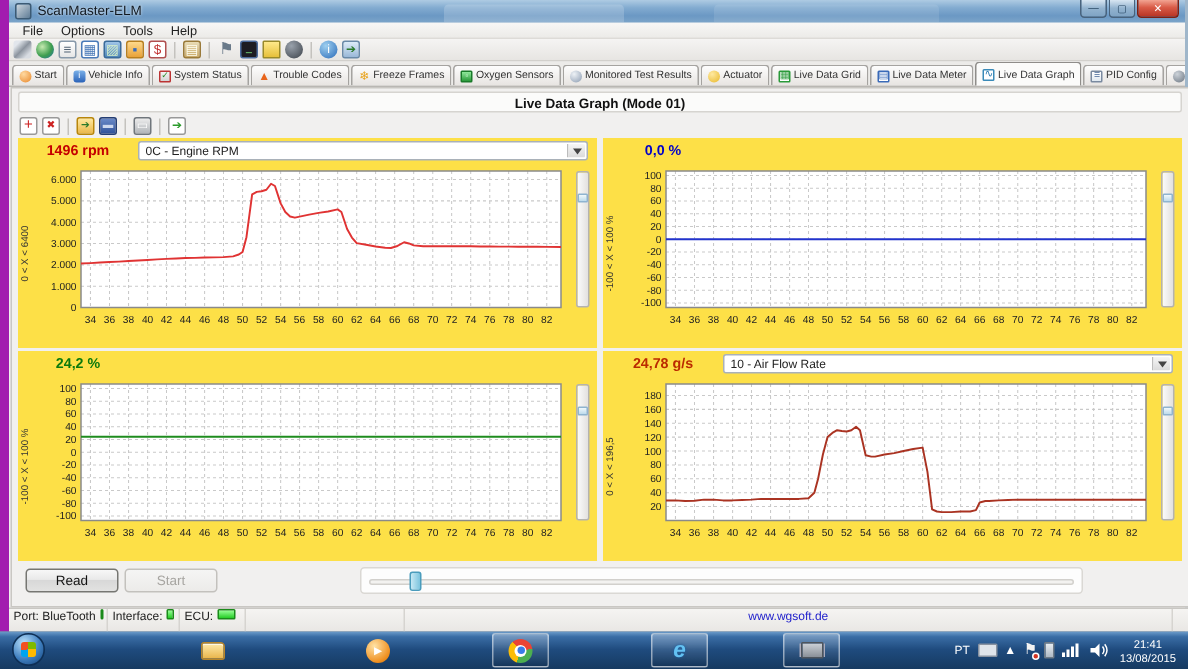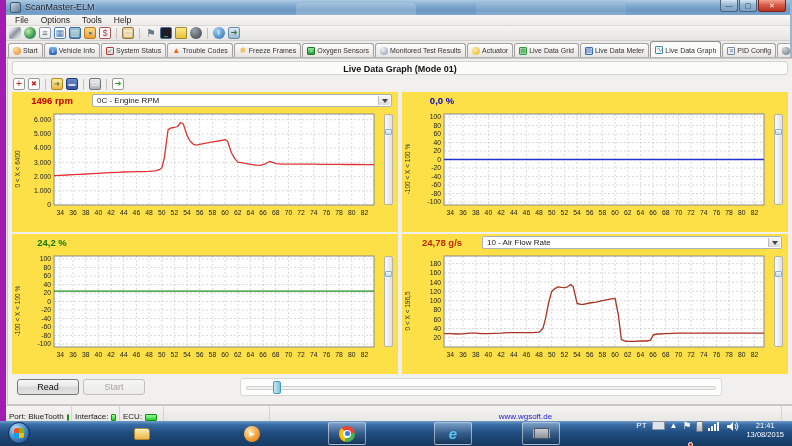--- a/index.html
+++ b/index.html
@@ -84,21 +84,21 @@
     border:1px solid #dad8d4; border-radius:3px; }
   #trackbar .groove { position:absolute; left:5px; right:5px; top:7px; height:4px; background:#f3f2f0;
     border:1px solid #d2d0cc; border-radius:2px; }
   #trackbar .thumb { position:absolute; left:32px; top:2px; width:8px; height:13px;
     background:linear-gradient(90deg,#c6e8f4,#7cc4de); border:1px solid #4a9cbc; border-radius:2px; }
 
   
   #statusbar { position:absolute; top:405px; left:0; width:788px; height:16px;
     background:linear-gradient(#f5f4f2,#e9e7e4); border-top:1px solid #c9c7c3; display:flex;
     align-items:center; font-size:8px; color:#222; }
-  .sb-panel { height:100%; display:flex; align-items:flex-end; padding:0 3px; border-right:1px solid #d6d4d0; }
+  .sb-panel { height:100%; display:flex; align-items:flex-start; padding:0 3px; border-right:1px solid #d6d4d0; }
   .led { width:12px; height:7px; margin-left:3px; border:1px solid #1a8a1a; border-radius:1px;
     background:linear-gradient(#96ff96,#27cd27); }
   #sb-link-panel { flex:1; justify-content:center; }
   #sb-link { color:#2121cc; font-weight:normal; }
 
   
   #taskbar { position:absolute; top:421px; left:0; width:792px; height:25px;
     background:linear-gradient(180deg,#6d9dcb 0%,#3a6da5 14%,#1f4b7e 48%,#163a61 100%); }
   #start-orb { position:absolute; left:8px; top:1px; width:22px; height:22px; border-radius:50%;
     background:radial-gradient(circle at 35% 28%,#b9e0fb,#3f7fc0 55%,#123f75); border:1px solid #0e2f55;
@@ -117,21 +117,21 @@
     background:conic-gradient(from -40deg,#ea4335 0 33%,#4caf50 0 66%,#fbbc05 0 100%); }
   .chrome-ico i { position:absolute; left:4px; top:4px; width:8px; height:8px; border-radius:50%;
     background:#fff; }
   .chrome-ico b { position:absolute; left:5.5px; top:5.5px; width:5px; height:5px; border-radius:50%;
     background:#3a7ce8; }
   .ie-ico { font-size:15px; font-style:italic; font-weight:bold; color:#63c1f2;
     text-shadow:0 0 2px #1a5f9e; line-height:15px; }
   .chip-ico { width:15px; height:11px; background:linear-gradient(#ccd0d6,#8a9098); border:1px solid #4e545c;
     border-radius:1px; box-shadow:-2px 0 0 -1px #aab, 2px 0 0 -1px #aab; }
 
-  #tray { position:absolute; right:2px; top:0; height:25px; display:flex; gap:5px;
+  #tray { position:absolute; right:2px; top:0; height:25px; display:flex; align-items:center; gap:5px;
     color:#fff; }
   .tray-txt { font-size:8px; }
   .kbd-ico { width:13px; height:9px; background:#dfe4ea; border:1px solid #8892a0; border-radius:1px; }
   .up-arrow { font-size:8px; }
   .flag-ico { position:relative; font-size:10px; line-height:10px; color:#f2f2f2; }
   .flag-ico b { position:absolute; right:-2px; bottom:-1px; width:5px; height:5px; border-radius:50%;
     background:#d23322; border:1px solid #fff; }
   .dev-ico { width:7px; height:11px; background:linear-gradient(#e8edf2,#aeb9c4); border:1px solid #6e7a86;
     border-radius:1px; }
   #clock { text-align:center; font-size:7.5px; line-height:9px; padding:0 6px 0 2px; }

